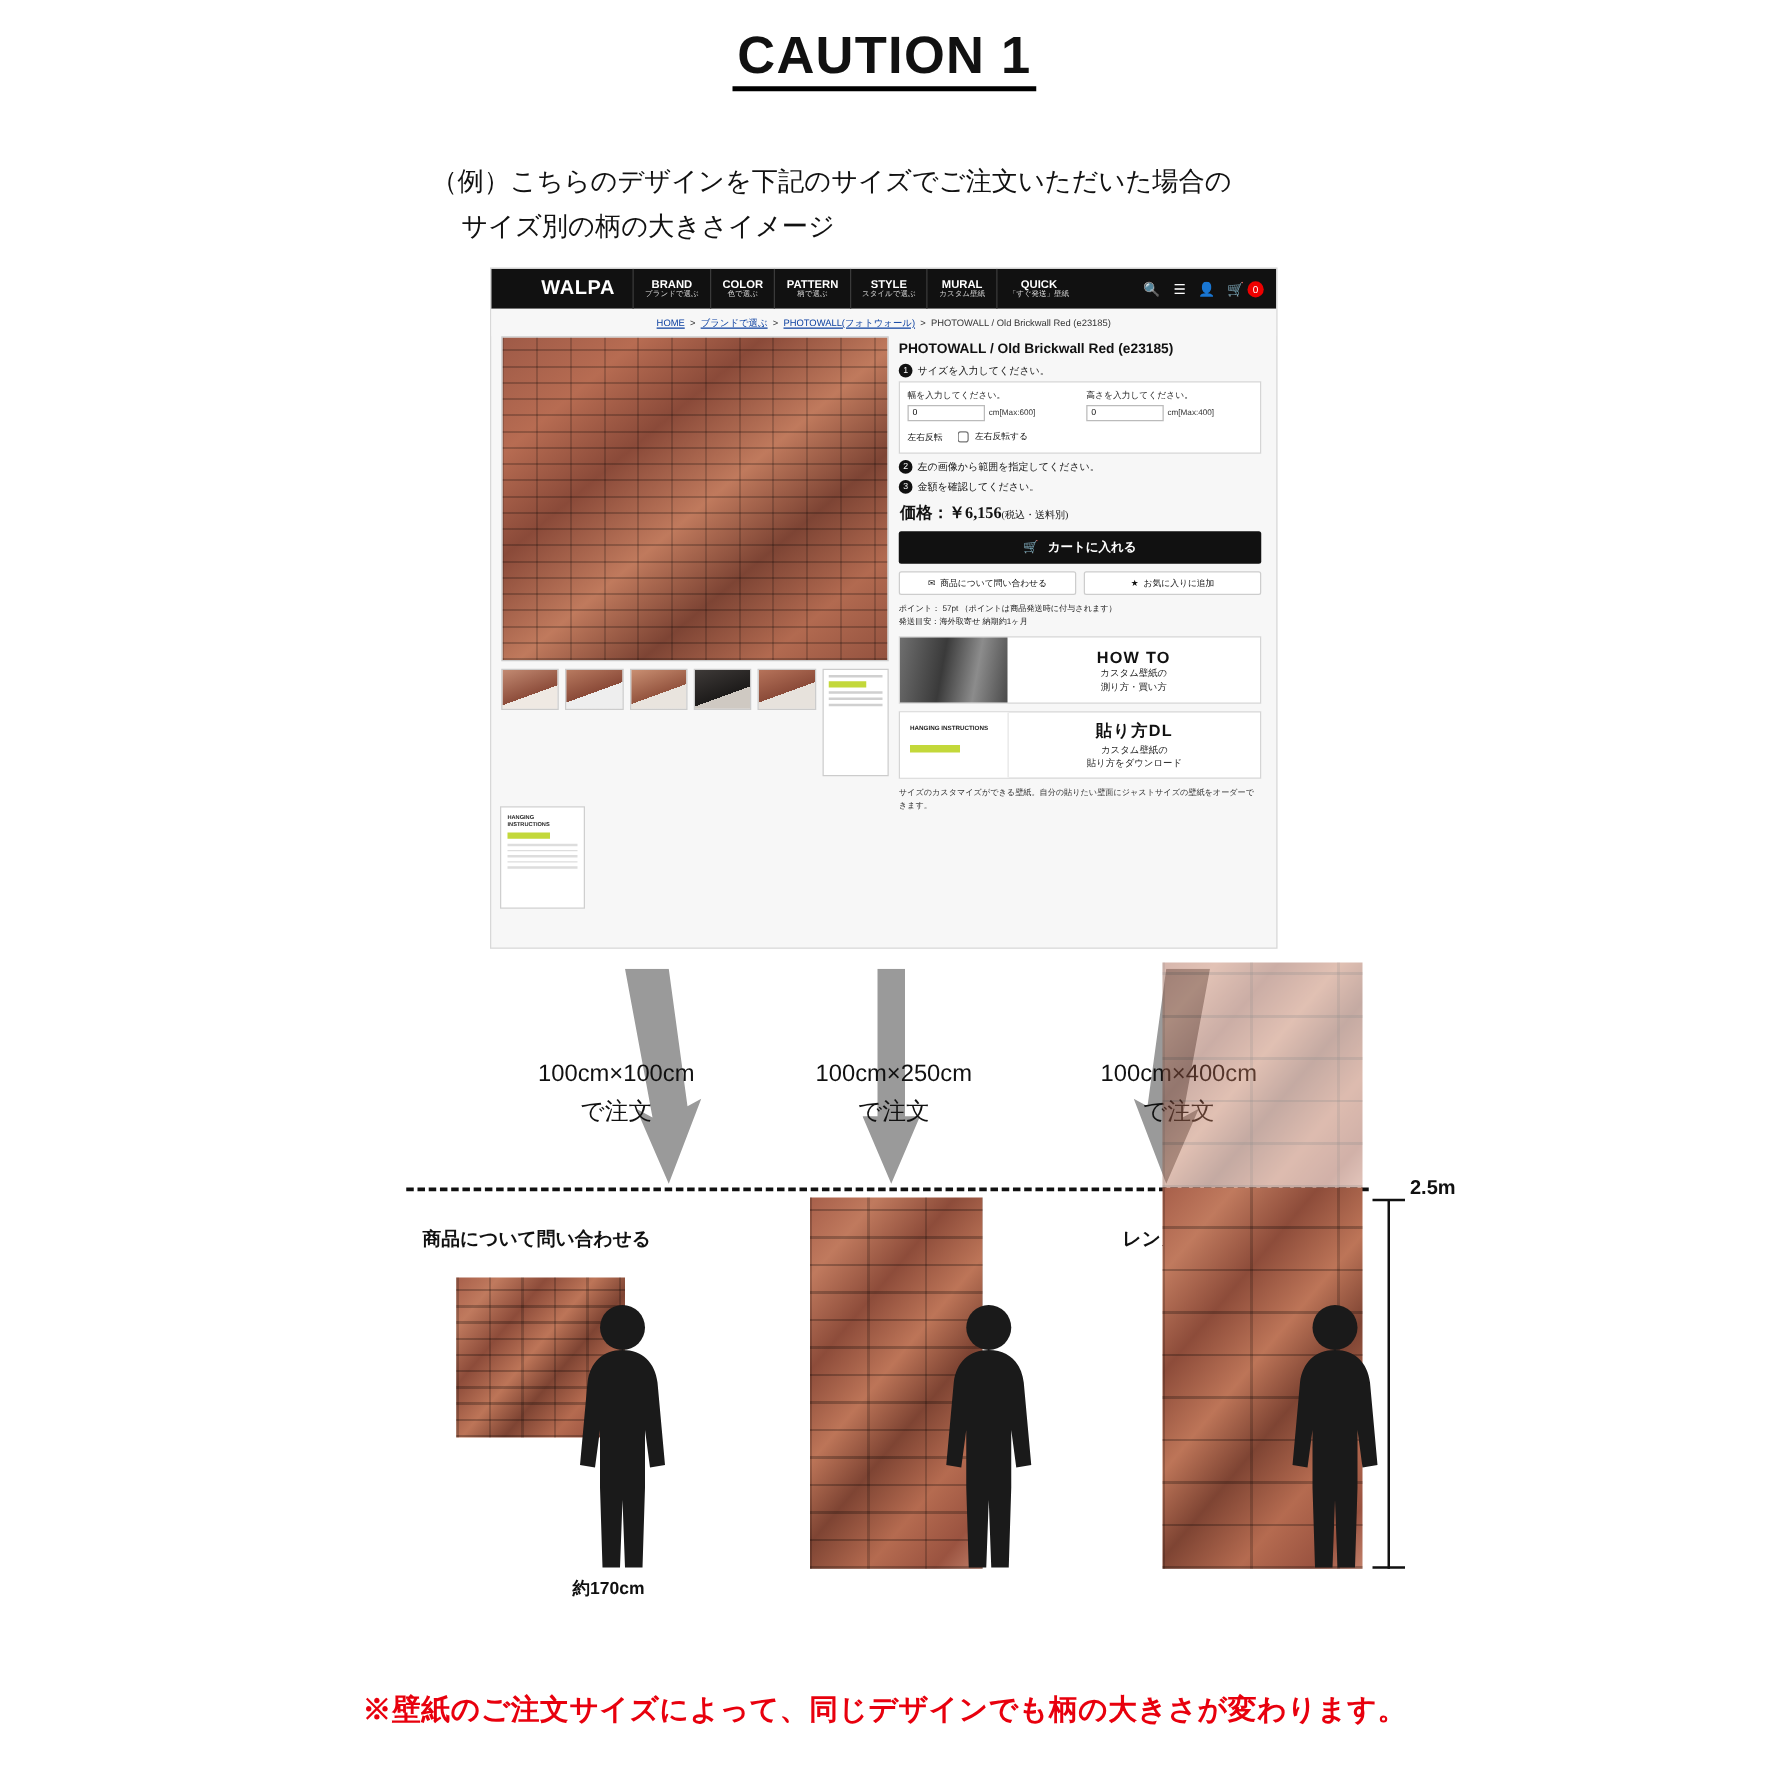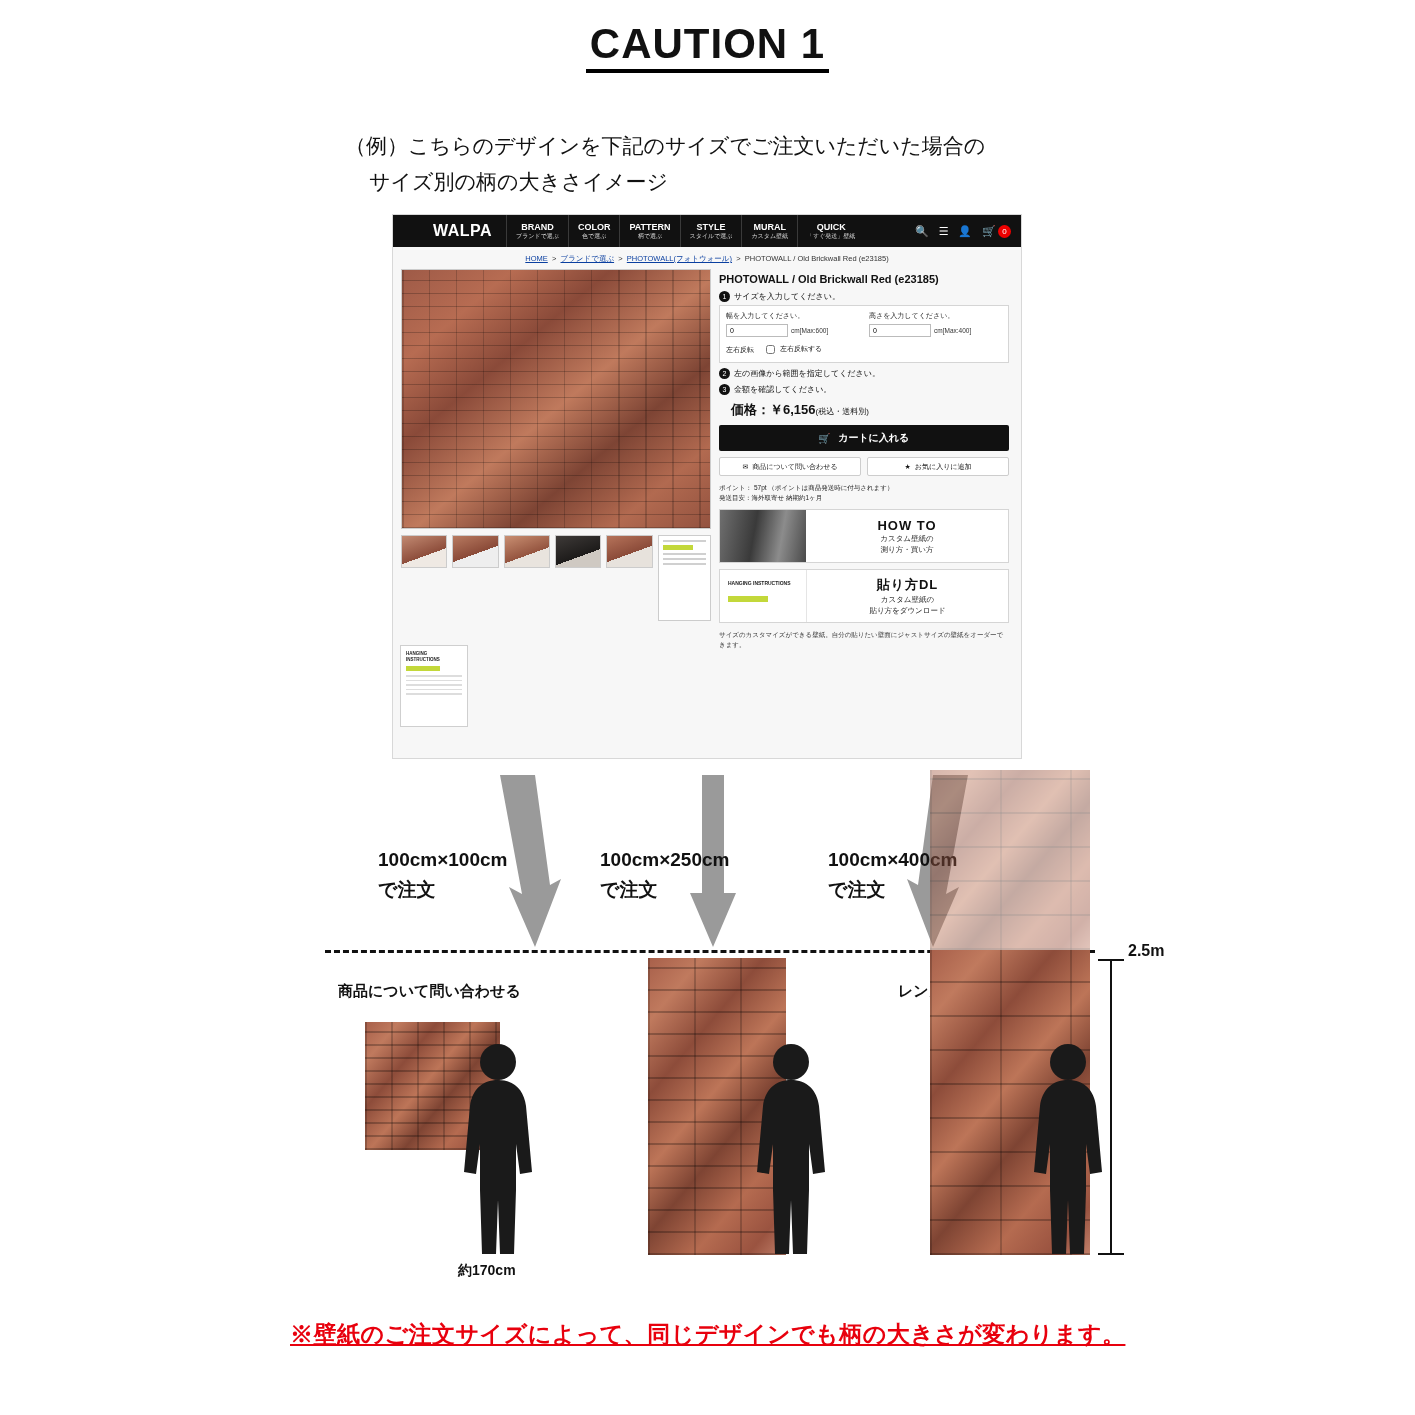--- a/index.html
+++ b/index.html
@@ -88,21 +88,21 @@
   .fields{display:flex;gap:10px;}
   .field{flex:1;}
   .flabel{font-size:7px;margin-bottom:3px;color:#222;}
   .finput{display:flex;align-items:center;gap:3px;}
   .finput input{
     width:62px;height:13px;font-size:7px;border:1px solid #bbb;box-sizing:border-box;padding:0 3px;
     font-family:"Liberation Sans",sans-serif;
   }
   .funit{font-size:6.5px;color:#333;}
   .fliprow{display:flex;align-items:center;gap:8px;margin-top:5px;font-size:7px;}
-  .price{font-size:13px;font-weight:bold;margin:6px 0 6px 12px;}
+  .price{font-size:13px;font-weight:bold;margin:6px 0 6px 1px;font-family:Liberation Serif, serif;}
   .price em{font-style:normal;font-size:8px;font-weight:normal;}
   .cartbtn{
     background:#111;color:#fff;height:26px;display:flex;align-items:center;justify-content:center;
     gap:7px;font-size:10px;font-weight:bold;border-radius:2px;
   }
   .subbtns{display:flex;gap:6px;margin-top:6px;}
   .subbtn{
     flex:1;border:1px solid #cdcdcd;background:#fff;height:17px;display:flex;align-items:center;
     justify-content:center;gap:4px;font-size:7px;border-radius:2px;
   }
@@ -118,21 +118,21 @@
   .banner .btxt{flex:1;text-align:center;}
   .banner .bt1{font-size:13px;font-weight:bold;letter-spacing:1px;}
   .banner .bt2{font-size:7.5px;line-height:11px;color:#222;}
   .footnote{font-size:6.5px;color:#333;line-height:10px;margin-top:7px;}
 
   
   .arrow{position:absolute;}
   .arrow svg{display:block;}
 
   .colcap{
-    position:absolute;font-size:19px;font-weight:bold;line-height:30px;
+    position:absolute;text-align:center;font-size:19px;font-weight:normal;line-height:30px;
   }
   .dashline{
     position:absolute;left:325px;top:950px;width:770px;height:0;
     border-top:3px dashed #111;
   }
   .scale-label{position:absolute;left:1128px;top:942px;font-size:16px;font-weight:bold;}
   .scale-bar{position:absolute;left:1110px;top:960px;width:2px;height:295px;background:#111;}
   .scale-cap-t{position:absolute;left:1098px;top:959px;width:26px;height:2px;background:#111;}
   .scale-cap-b{position:absolute;left:1098px;top:1253px;width:26px;height:2px;background:#111;}
 
@@ -395,15 +395,15 @@
   </div>
   <div class="person" style="left:1022px;top:1040px;">
     <svg width="92" height="216" viewBox="0 0 92 216">
       <circle cx="46" cy="22" r="18" fill="#1a1a1a"></circle>
       <path d="M46,40 C30,40 20,50 18,66 L12,132 L24,134 L28,104 L28,150 L30,214 L44,214 L46,160 L48,214 L62,214 L64,150 L64,104 L68,134 L80,132 L74,66 C72,50 62,40 46,40 Z" fill="#1a1a1a"></path>
     </svg>
   </div>
 
   <div class="note" style="left:458px;top:1262px;font-size:14px;">約170cm</div>
 
-  <div class="redline" style="left:290px;top:1319px;text-decoration:underline;">※壁紙のご注文サイズによって、同じデザインでも柄の大きさが変わります。</div>
+  <div class="redline" style="left:290px;top:1352px;">※壁紙のご注文サイズによって、同じデザインでも柄の大きさが変わります。</div>
 
 </div>
 
 </body></html>

